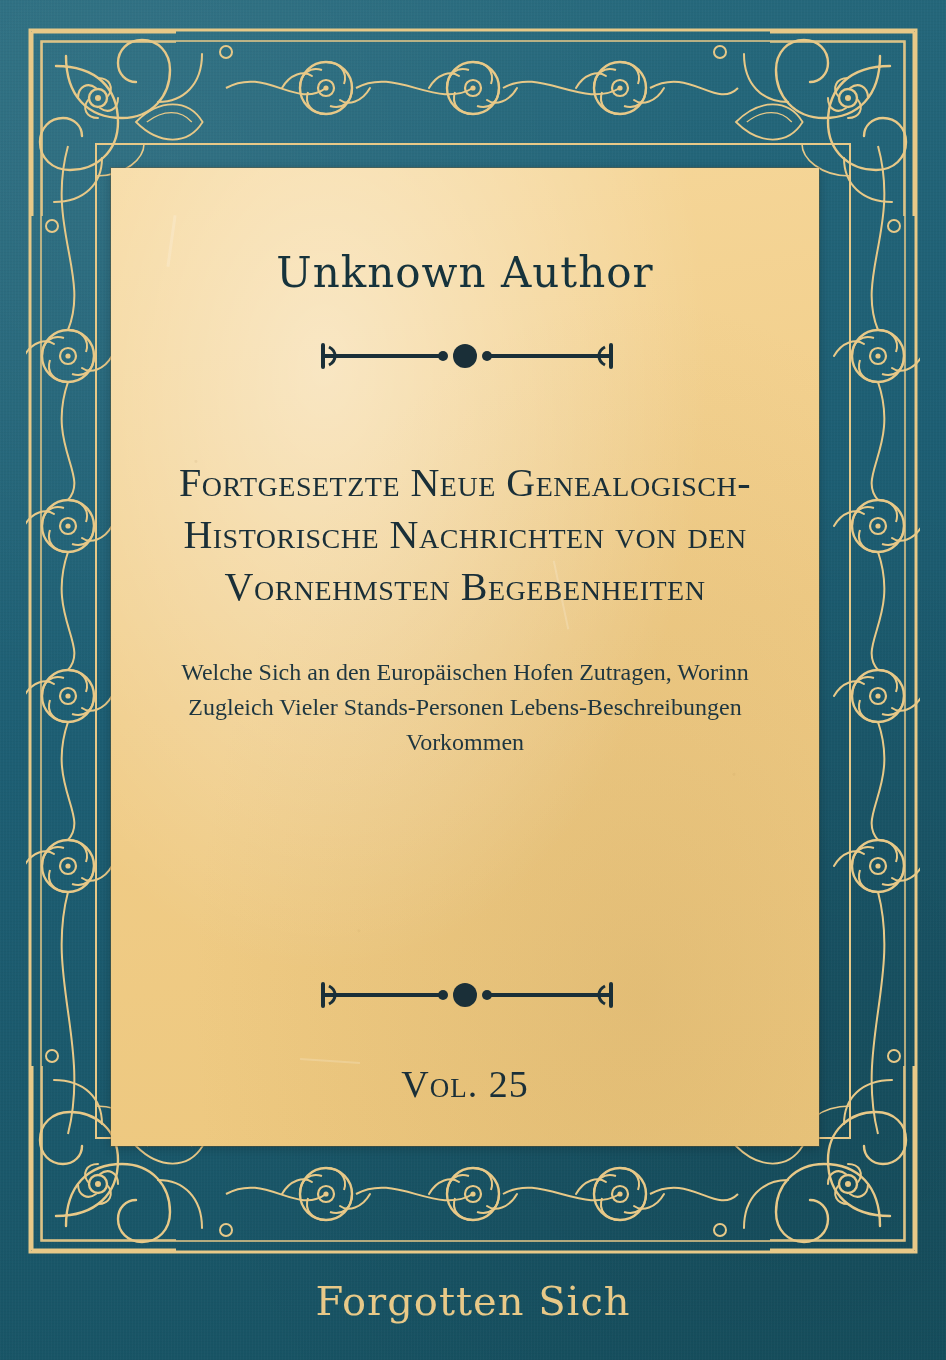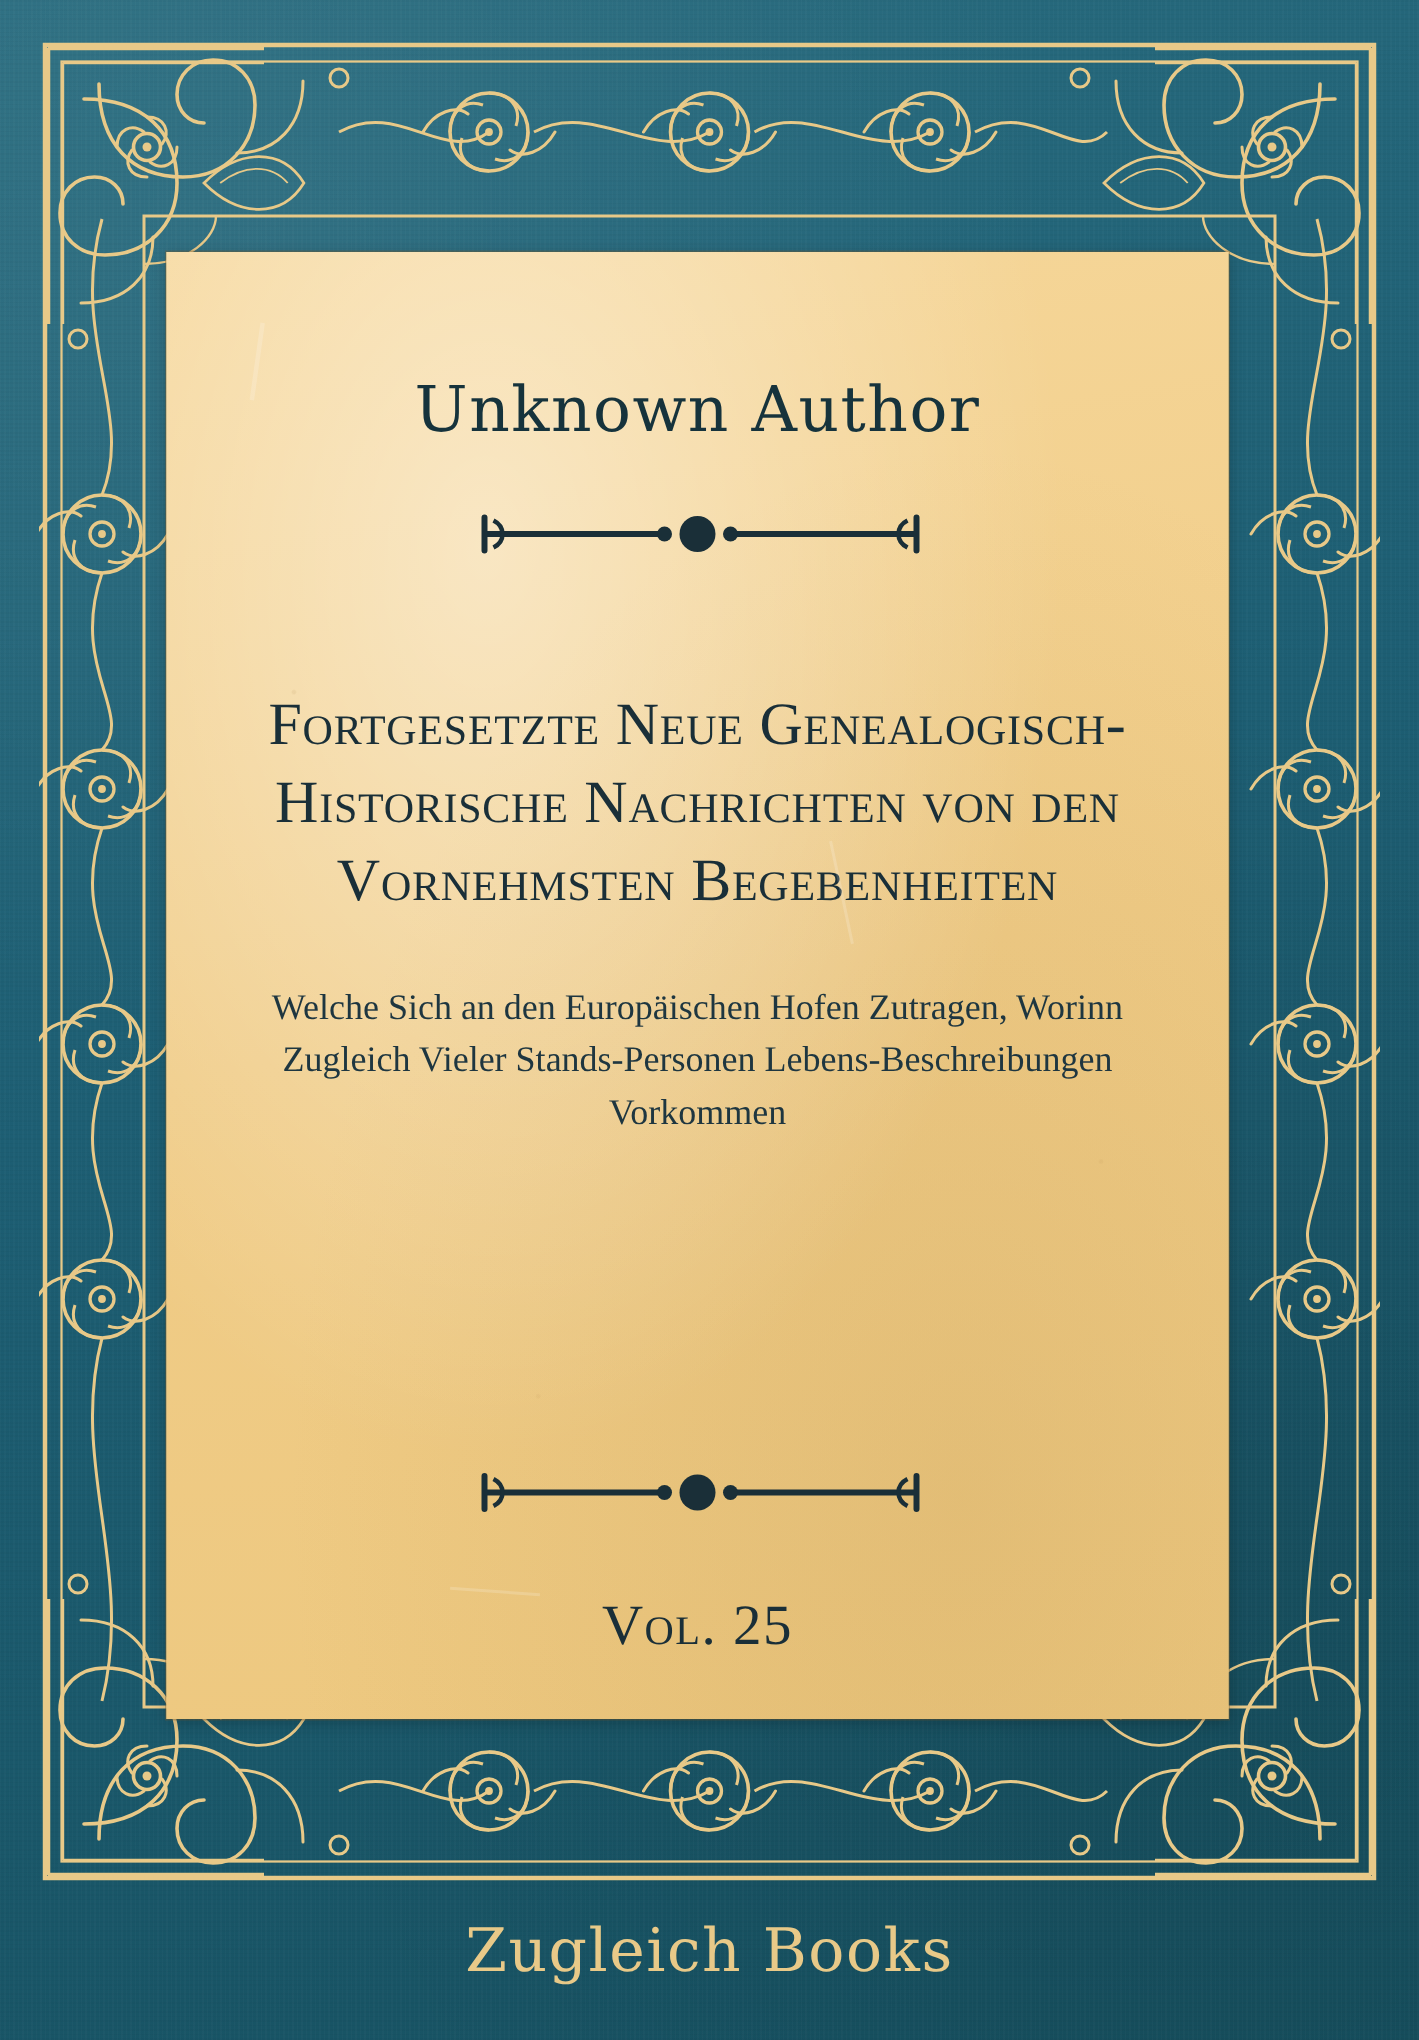--- a/index.html
+++ b/index.html
@@ -264,15 +264,15 @@
     </div>
 
     <div class="volume">Vol. 25</div>
 
   </div>
 
   <div class="scuff s1"></div>
   <div class="scuff s2"></div>
   <div class="scuff s3"></div>
 
-  <div class="brand">Zugleich Books</div>
+  <div class="brand">Forgotten Sich</div>
 
 </div>
 
 </body></html>

